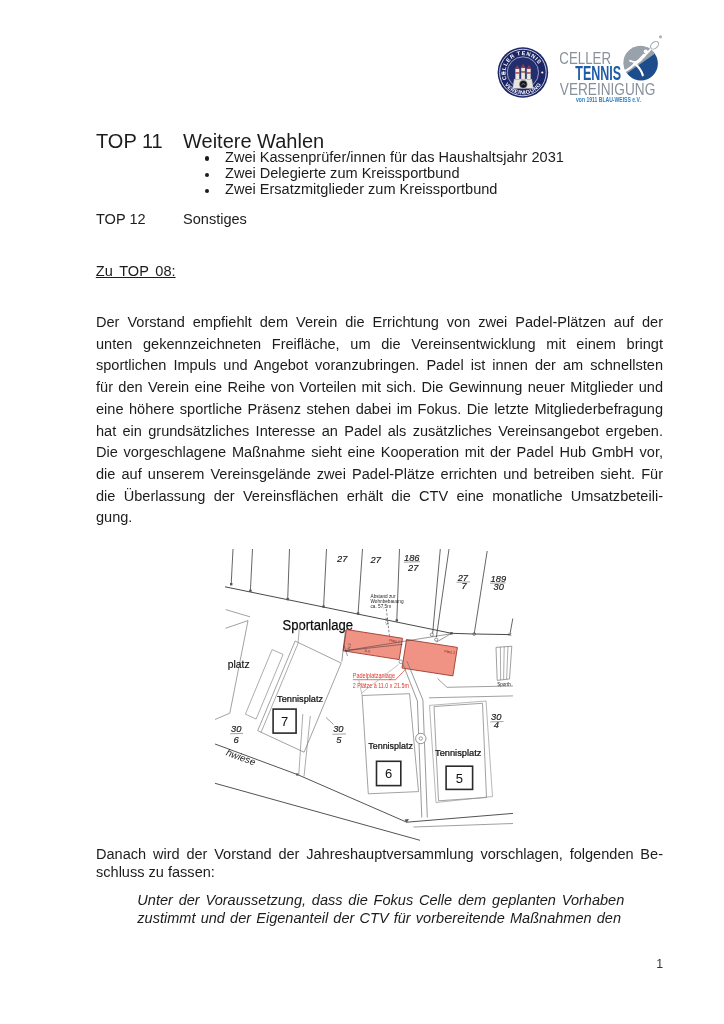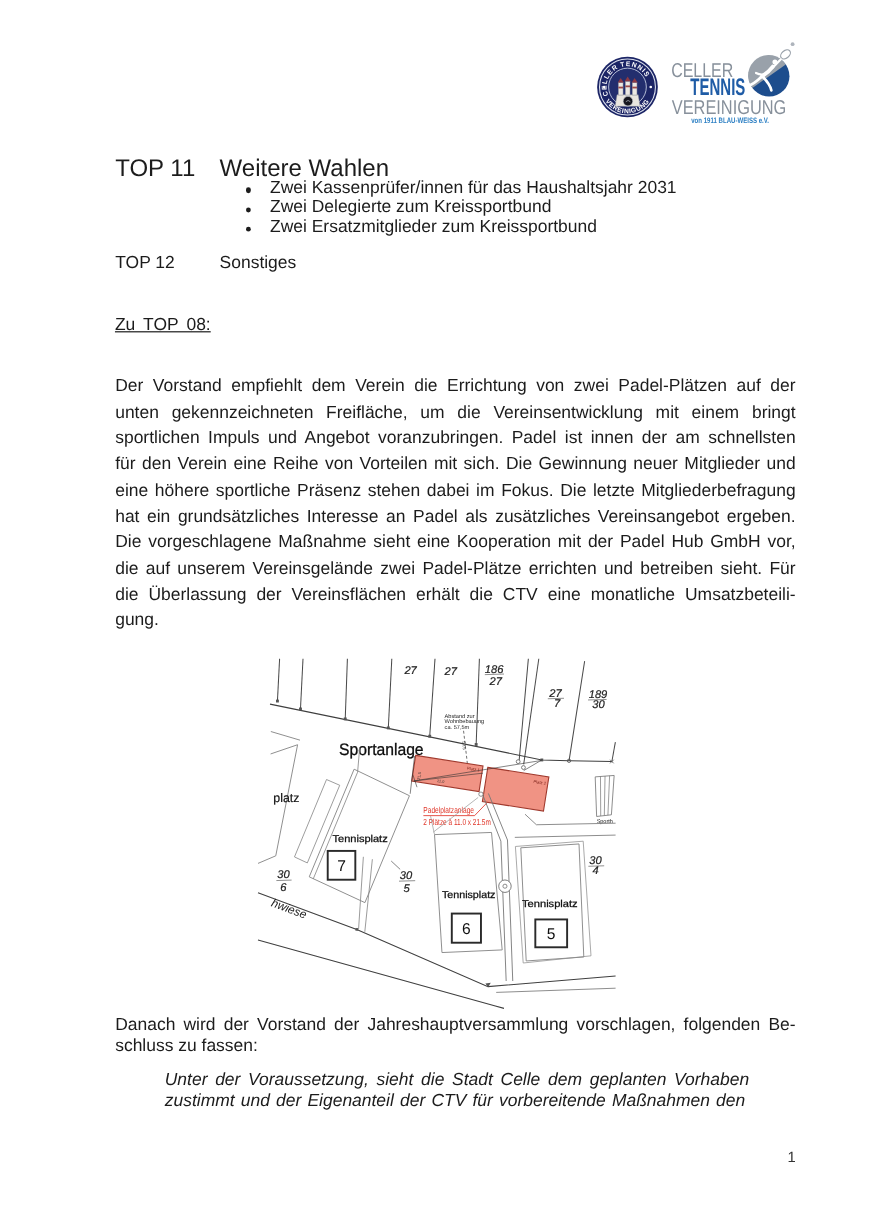--- a/index.html
+++ b/index.html
@@ -42,21 +42,21 @@
 <div class="jl">die Überlassung der Vereinsflächen erhält die CTV eine monatliche Umsatzbeteili-</div>
 <div>gung.</div>
 </div>
 
 <div class="abs small-t" style="left:96px;top:845.7px;width:567px;">
 <div class="jl">Danach wird der Vorstand der Jahreshauptversammlung vorschlagen, folgenden Be-</div>
 <div>schluss zu fassen:</div>
 </div>
 
 <div class="abs small-t" style="left:137.3px;top:892.1px;width:487px;font-style:italic;">
-<div class="jl">Unter der Voraussetzung, sieht die Stadt Celle dem geplanten Vorhaben</div>
+<div class="jl">Unter der Voraussetzung, dass die Fokus Celle dem geplanten Vorhaben</div>
 <div style="word-spacing:1.1px;">zustimmt und der Eigenanteil der CTV für vorbereitende Maßnahmen den</div>
 </div>
 
 <div class="abs" style="left:600px;top:956.5px;width:63px;text-align:right;font-size:12.3px;line-height:14px;color:#333;">1</div>
 
 <svg class="abs" style="left:490px;top:34px;" width="192" height="76" viewBox="490 34 192 76" xmlns="http://www.w3.org/2000/svg">
 
   <circle cx="640.9" cy="63.5" r="17" fill="#1d4d8d"></circle>
   <path d="M627,73.25 A17 17 0 1 1 654.8,53.75 Z" fill="#99a1aa"></path>
   <ellipse cx="654.6" cy="45.3" rx="4.6" ry="3.1" transform="rotate(-40 654.6 45.3)" fill="#ffffff" stroke="#9aa2ab" stroke-width="1"></ellipse>

